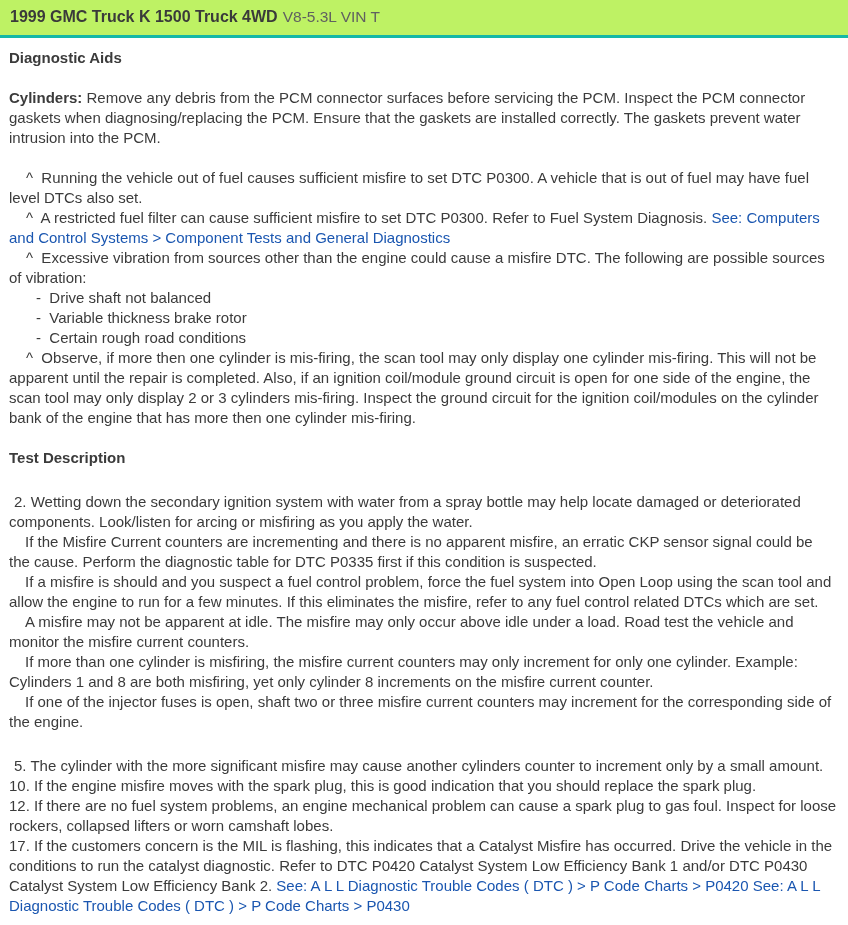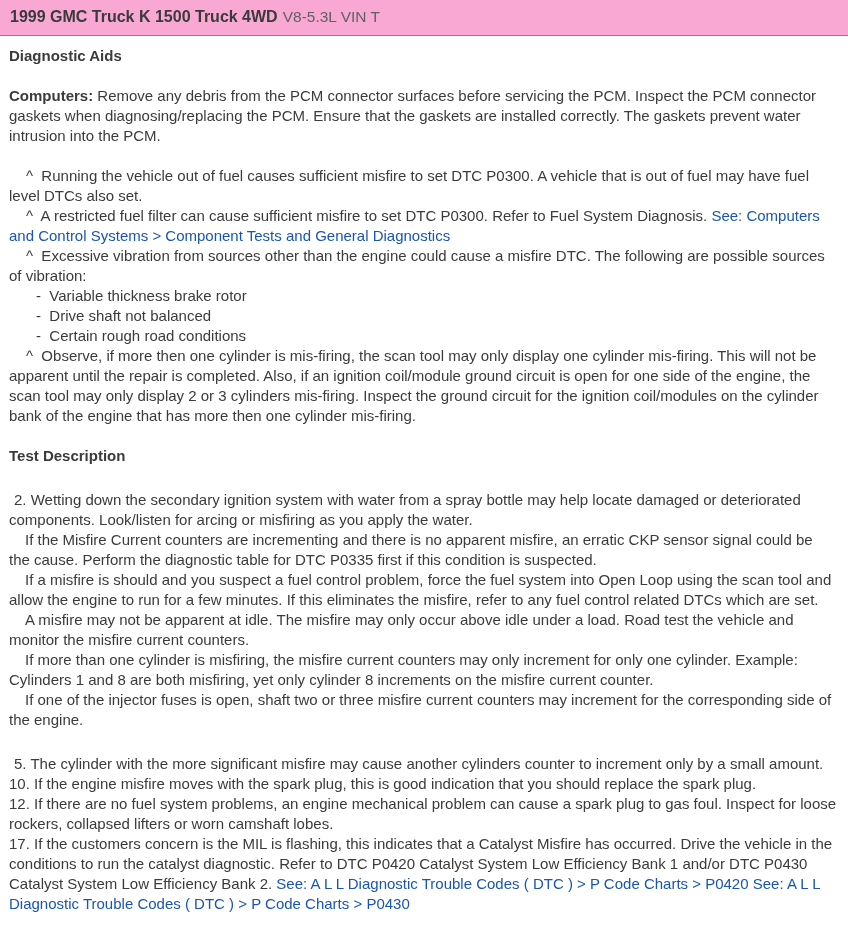--- a/index.html
+++ b/index.html
@@ -7,22 +7,22 @@
   body {
     width: 848px;
     height: 925px;
     overflow: hidden;
     font-family: "Liberation Sans", sans-serif;
     font-size: 15px;
     line-height: 20px;
     color: #3b3b3b;
   }
   .titlebar {
-    background: #f9a8d4;
-    border-bottom: 1px solid #14b8a6;
+    background: #bef264;
+    border-bottom: 3px solid #14b8a6;
     padding: 7px 10px 8px 10px;
     white-space: nowrap;
   }
   .titlebar .title { font-weight: 700; font-size: 16px; color: #3a3a3a; }
   .titlebar .subtitle { font-weight: 400; font-size: 15.5px; color: #606060; margin-left: 5px; }
   .content { padding: 10px 11px 12px 9px; }
   .heading { font-size: 15px; font-weight: 700; line-height: 20px; color: #3b3b3b; }
   .para { white-space: pre-wrap; }
   .gap-top { margin-top: 20px; }
   .caret { text-indent: 17px; }
@@ -36,30 +36,30 @@
 <body>
 
 <header class="titlebar">
   <span class="title">1999 GMC Truck K 1500 Truck 4WD</span><span class="subtitle">V8-5.3L VIN T</span>
 </header>
 
 <main class="content">
 
   <h2 class="heading">Diagnostic Aids</h2>
 
-  <p class="para gap-top"><strong>Computers:</strong><span> Remove any debris from the PCM connector surfaces before servicing the PCM. Inspect the PCM connector gaskets when diagnosing/replacing the PCM. Ensure that the gaskets are installed correctly. The gaskets prevent water intrusion into the PCM.</span></p>
+  <p class="para gap-top"><strong>Cylinders:</strong><span> Remove any debris from the PCM connector surfaces before servicing the PCM. Inspect the PCM connector gaskets when diagnosing/replacing the PCM. Ensure that the gaskets are installed correctly. The gaskets prevent water intrusion into the PCM.</span></p>
 
   <p class="para caret gap-top">^  Running the vehicle out of fuel causes sufficient misfire to set DTC P0300. A vehicle that is out of fuel may have fuel level DTCs also set.</p>
 
   <p class="para caret"><span>^  A restricted fuel filter can cause sufficient misfire to set DTC P0300. Refer to Fuel System Diagnosis. </span><a class="link">See: Computers and Control Systems &gt; Component Tests and General Diagnostics</a></p>
 
   <p class="para caret">^  Excessive vibration from sources other than the engine could cause a misfire DTC. The following are possible sources of vibration:</p>
 
+  <p class="para dash">-  Drive shaft not balanced</p>
   <p class="para dash">-  Variable thickness brake rotor</p>
-  <p class="para dash">-  Drive shaft not balanced</p>
   <p class="para dash">-  Certain rough road conditions</p>
 
   <p class="para caret">^  Observe, if more then one cylinder is mis-firing, the scan tool may only display one cylinder mis-firing. This will not be apparent until the repair is completed. Also, if an ignition coil/module ground circuit is open for one side of the engine, the scan tool may only display 2 or 3 cylinders mis-firing. Inspect the ground circuit for the ignition coil/modules on the cylinder bank of the engine that has more then one cylinder mis-firing.</p>
 
   <h2 class="heading gap-top">Test Description</h2>
 
 
   <p class="para step-one-digit">2. Wetting down the secondary ignition system with water from a spray bottle may help locate damaged or deteriorated components. Look/listen for arcing or misfiring as you apply the water.</p>
 
   <p class="para note">If the Misfire Current counters are incrementing and there is no apparent misfire, an erratic CKP sensor signal could be the cause. Perform the diagnostic table for DTC P0335 first if this condition is suspected.</p>

